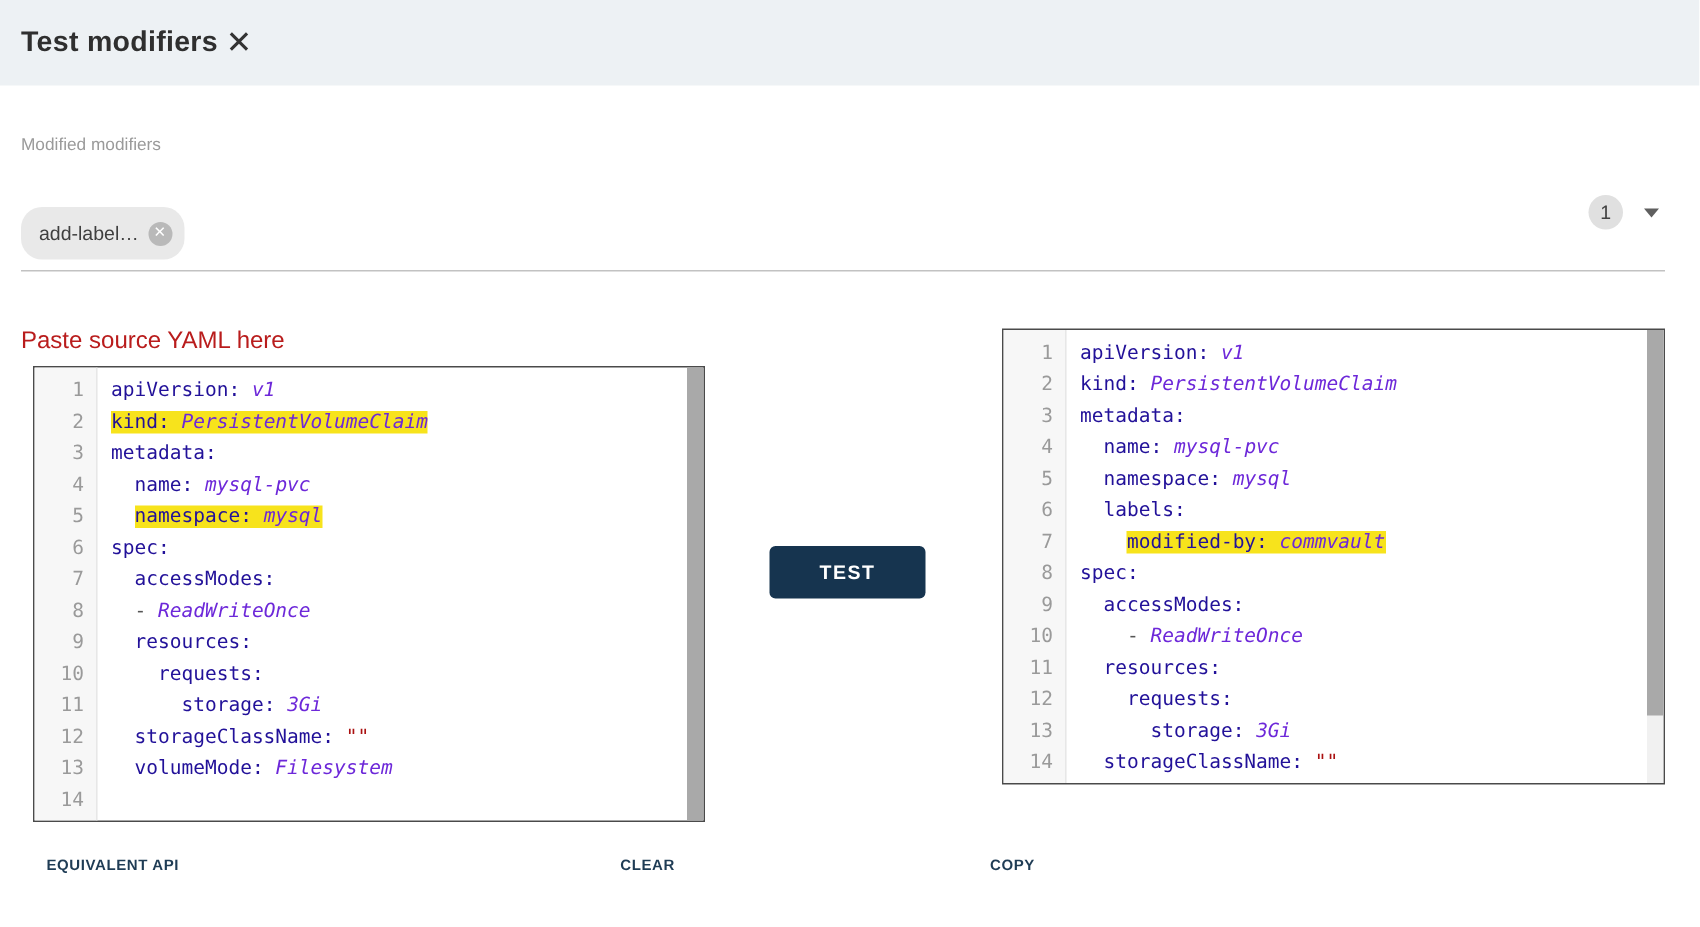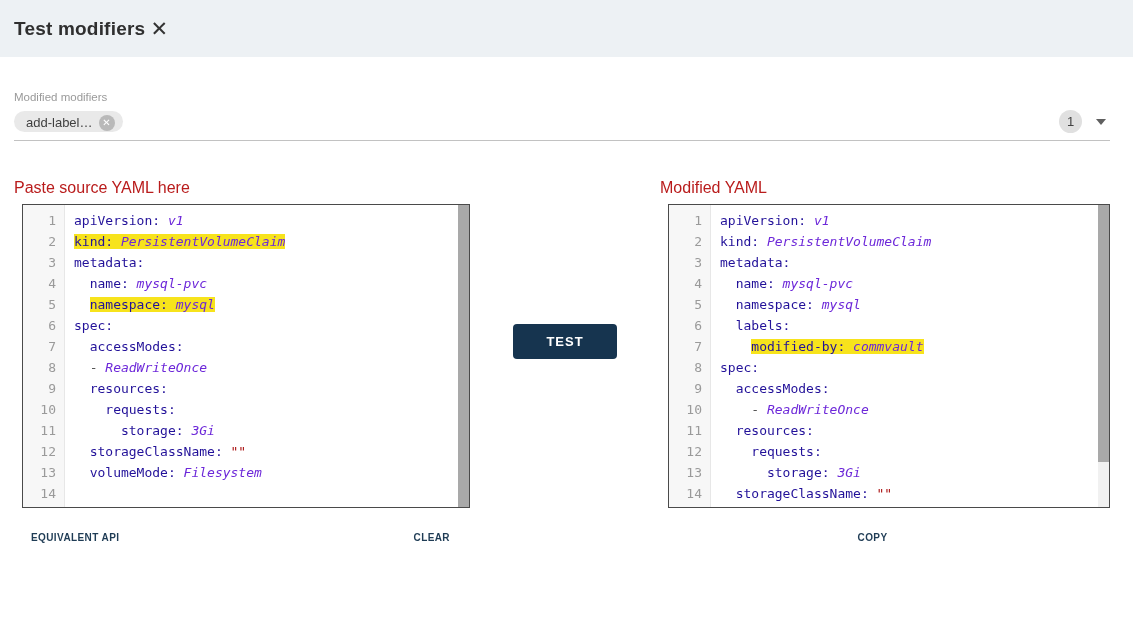--- a/index.html
+++ b/index.html
@@ -14,22 +14,22 @@
   .dlg-title { font-size:19px; font-weight:bold; color:#2f2f2f; letter-spacing:.2px; }
   .close-btn { width:28px; height:28px; display:flex; align-items:center; justify-content:center;
                cursor:pointer; background:none; border:none; }
   .close-btn span { font-size:21px; color:#333; line-height:1; }
 
   
   .mod-section { padding:34px 23px 0 14px; }
   .mod-label { font-size:11.5px; color:#9a9a9a; }
   .mod-row { display:flex; align-items:center; margin-top:7px; padding-bottom:7px;
              border-bottom:1px solid #c2c2c2; }
-  .chip { display:inline-flex; gap:6px; background:#e9e9e9;
-          border-radius:14px; padding:4px 8px 4px 12px; height:21px; }
+  .chip { display:inline-flex; align-items:center; gap:6px; background:#e9e9e9;
+          border-radius:14px; padding:4px 8px 4px 12px; height:35px;margin-top:28px; }
   .chip-label { font-size:13px; color:#3f3f3f; }
   .chip-x { width:16px; height:16px; border-radius:50%; background:#b9b9b9; color:#fff;
             font-size:10px; line-height:16px; text-align:center; cursor:pointer;
             font-family:"DejaVu Sans", sans-serif; }
   .mod-spacer { flex:1; }
   .count-badge { width:23px; height:23px; border-radius:50%; background:#e0e0e0;
                  color:#424242; font-size:13px; display:flex; align-items:center;
                  justify-content:center; }
   .dd-caret { width:0; height:0; border-left:5px solid transparent; border-right:5px solid transparent;
               border-top:6px solid #5f5f5f; margin-left:14px; margin-right:4px; cursor:pointer; }
@@ -64,21 +64,21 @@
   .vthumb { width:100%; background:#a9a9a9; }
 
   
   .test-btn { margin-top:145px; background:var(--accent); color:#fff; border:none;
               font-family:"Liberation Sans", sans-serif; font-size:13px; font-weight:bold;
               letter-spacing:1px; padding:10px 33px; border-radius:4px; cursor:pointer; }
 
   .footer-row { display:flex; margin-top:24px; }
   .footer-left { width:456px; display:flex; justify-content:space-between; padding:0 20px 0 17px; }
   .footer-center { flex:1; }
-  .footer-right { width:450px; display:flex; justify-content:center; padding-right:25px; }
+  .footer-right { width:450px; display:flex; justify-content:flex-start; padding-right:25px; }
   .text-btn { background:none; border:none; font-family:"Liberation Sans", sans-serif;
               font-size:10px; font-weight:bold; letter-spacing:.4px; color:#1f3c55;
               cursor:pointer; padding:0; }
 </style>
 </head>
 <body>
 
 <div class="dialog">
 
   <div class="dlg-header" style="background: rgb(237, 241, 244);">
@@ -128,21 +128,20 @@
             <div class="vthumb" style="height: 100%;"></div>
           </div>
         </div>
       </div>
 
       <div class="panel-center">
         <button class="test-btn">TEST</button>
       </div>
 
       <div class="panel-right">
-        <div class="panel-title">Modified YAML</div>
         <div class="editor">
           <div class="gutter-strip"></div>
           <div class="code-lines">
               <div class="code-line"><span class="gutter-num">1</span><span class="code-content"><span class="tok-key">apiVersion:</span><span class="tok-plain"> v1</span></span></div>
               <div class="code-line"><span class="gutter-num">2</span><span class="code-content"><span class="tok-key">kind:</span><span class="tok-plain"> PersistentVolumeClaim</span></span></div>
               <div class="code-line"><span class="gutter-num">3</span><span class="code-content"><span class="tok-key">metadata:</span></span></div>
               <div class="code-line"><span class="gutter-num">4</span><span class="code-content">  <span class="tok-key">name:</span><span class="tok-plain"> mysql-pvc</span></span></div>
               <div class="code-line"><span class="gutter-num">5</span><span class="code-content">  <span class="tok-key">namespace:</span><span class="tok-plain"> mysql</span></span></div>
               <div class="code-line"><span class="gutter-num">6</span><span class="code-content">  <span class="tok-key">labels:</span></span></div>
               <div class="code-line"><span class="gutter-num">7</span><span class="code-content">    <span class="hl"><span class="tok-key">modified-by:</span><span class="tok-plain"> commvault</span></span></span></div>

